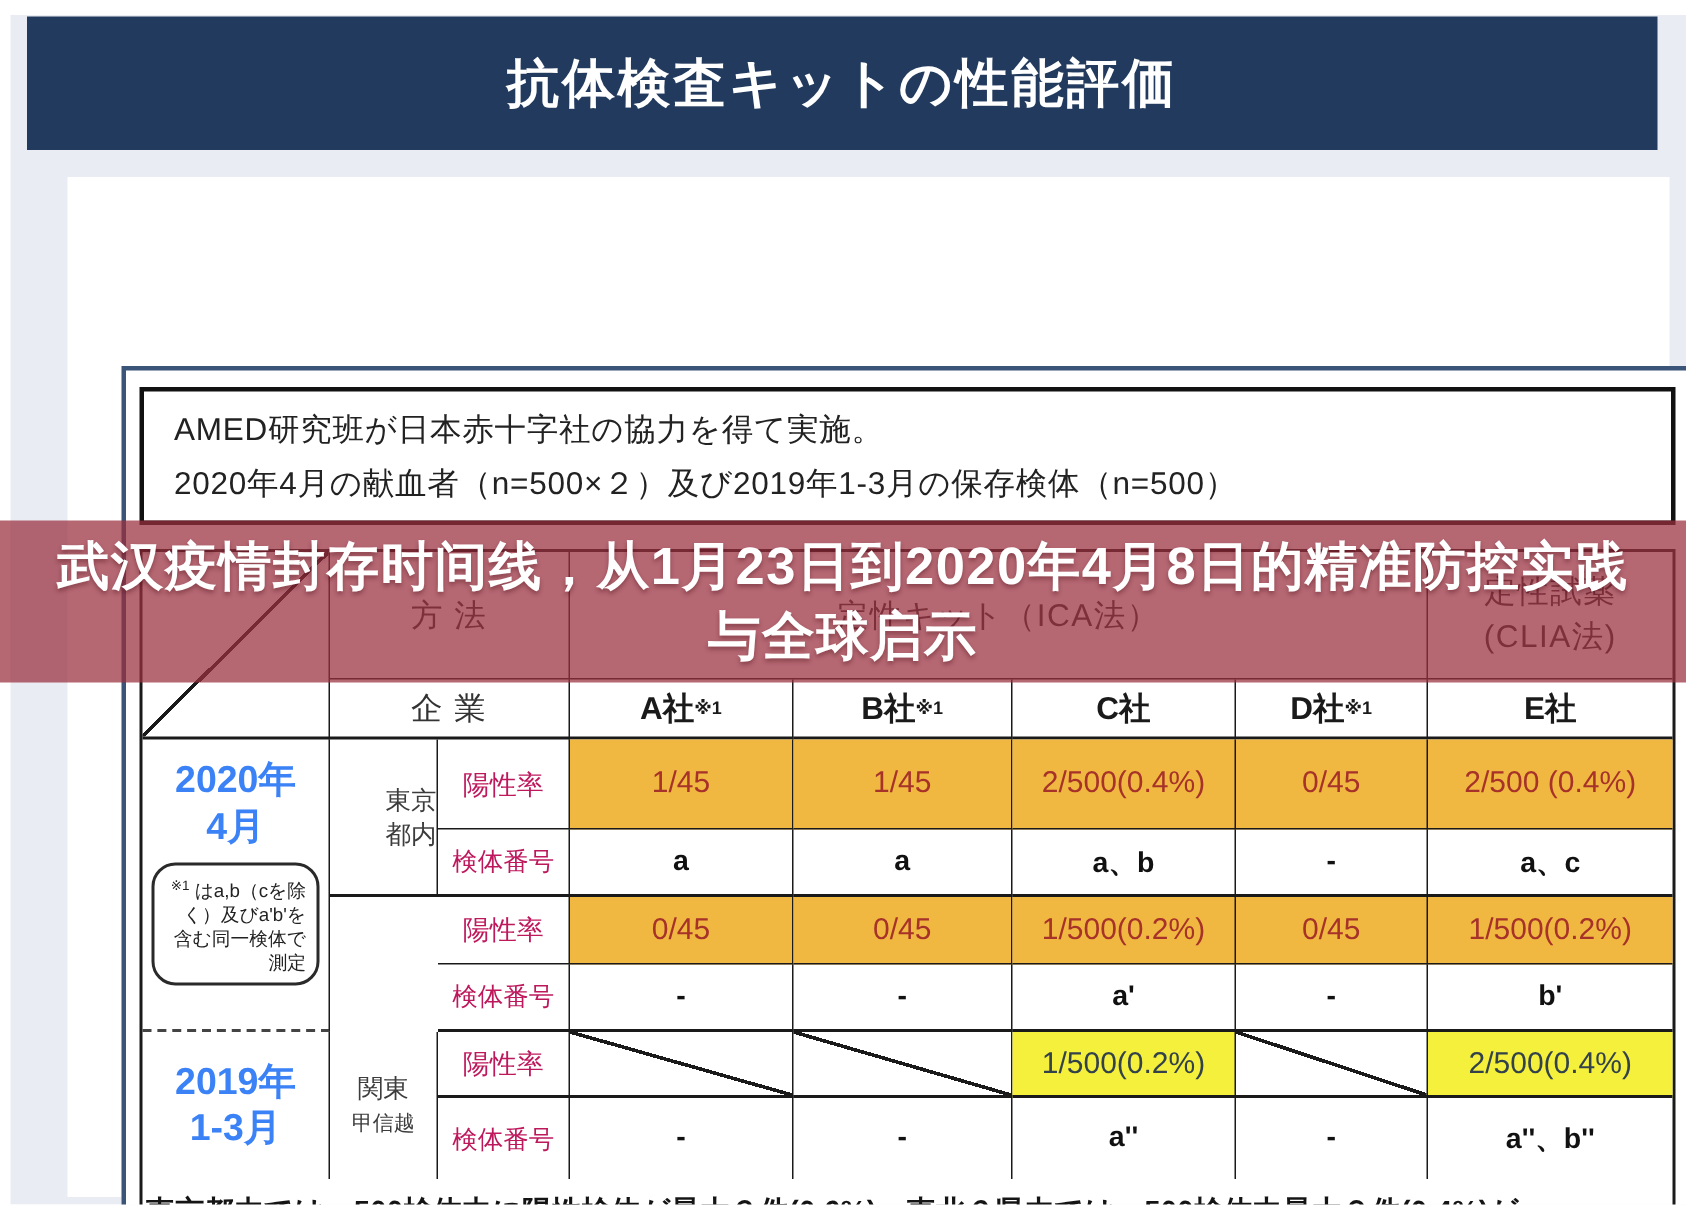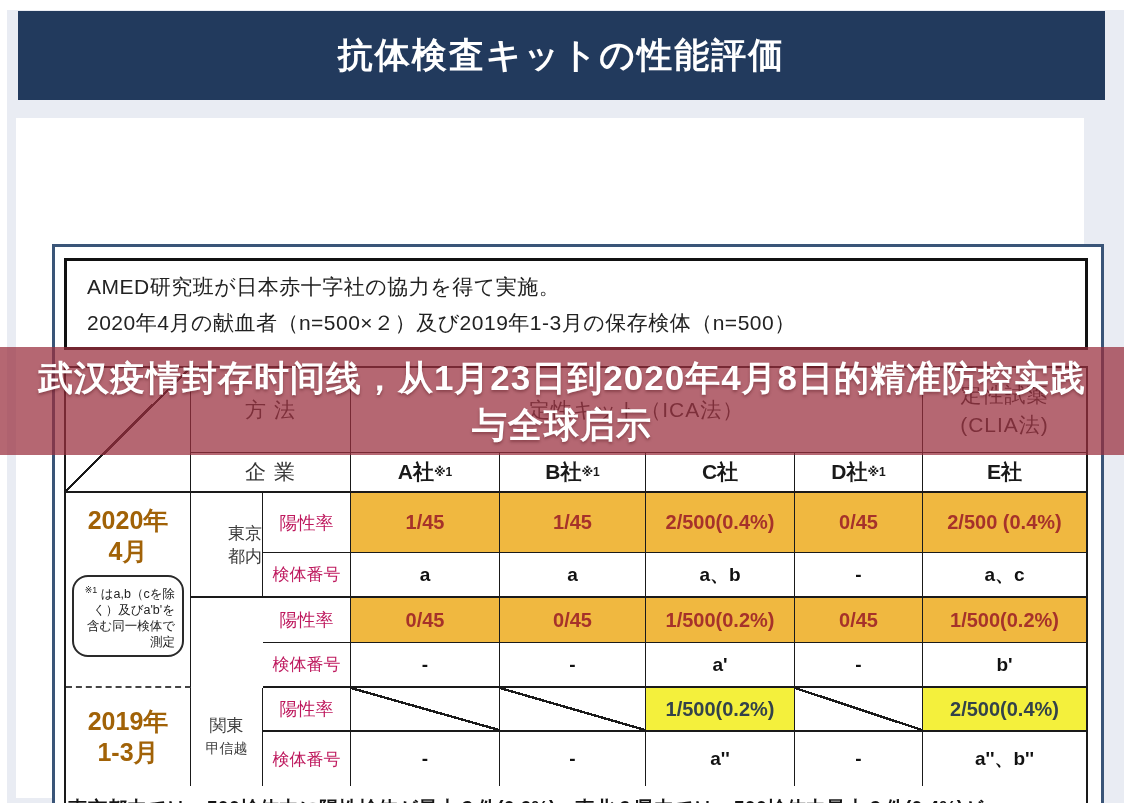--- a/index.html
+++ b/index.html
@@ -10,21 +10,21 @@
     color:#1a1a1a;
   }
   .bg-gray{position:absolute;left:7px;top:10px;width:1117px;height:793px;background:#e9ecf3;}
   
   .titlebar{
     position:absolute;left:18px;top:11px;width:1087px;height:89px;
     background:#223a5d;display:flex;align-items:center;justify-content:center;
   }
   .titlebar .t{color:#fff;font-size:35px;font-weight:bold;letter-spacing:2px;text-align:right;}
   
-  .card{position:absolute;left:16px;top:118px;width:1068px;height:680px;background:#fff;}
+  .card{position:absolute;left:45px;top:118px;width:1068px;height:680px;background:#fff;}
   .frame{position:absolute;left:36px;top:126px;width:1052px;height:664px;border:3px solid #3a5578;background:#fff;box-sizing:border-box;}
   
   .subtitle-box{
     position:absolute;left:9px;top:11px;width:1024px;height:92px;box-sizing:border-box;
     border:3px solid #111;padding:8px 20px 0 20px;
   }
   .subtitle-box .ln{font-size:21px;line-height:36px;color:#222;letter-spacing:0.5px;}
   
   .ptable{
     position:absolute;left:9px;top:119px;width:1024px;height:468px;box-sizing:border-box;
@@ -42,27 +42,27 @@
   .last-row{border-bottom:none;}
   .sep-b{border-bottom-width:2px;}
   .dash-b{border-bottom:2px dashed #444;}
   .hdr{font-size:21px;color:#333;letter-spacing:1px;}
   .corp{font-size:21px;font-weight:bold;color:#1a1a1a;}
   .corp sup{font-size:12px;font-weight:bold;}
   .two-line{flex-direction:column;line-height:22px;}
   .region{font-size:17px;color:#3c3c3c;line-height:23px;}
   .rowlab{font-size:18px;color:#be185d;}
   .period-cell{flex-direction:column;justify-content:flex-start;padding-top:12px;}
-  .period{font-size:25px;font-weight:bold;color:#a16207;line-height:31px;}
+  .period{font-size:25px;font-weight:bold;color:#3b82f6;line-height:31px;}
   .notebox{
     margin-top:8px;width:112px;box-sizing:border-box;border:2px solid #2a2a2a;border-radius:16px;
     padding:5px 7px;font-size:12.5px;line-height:16px;color:#222;text-align:right;
   }
   .notebox sup{font-size:9px;}
-  .val{font-weight:bold;font-size:20px;}
+  .val{font-weight:normal;font-size:20px;}
   .orange{background:#f0b840;color:#a6322a;}
   .yellow{background:#f4f03c;color:#33424a;}
   .samp{font-weight:bold;font-size:19px;color:#111;}
   .diag-tl{background:linear-gradient(to bottom right,transparent calc(50% - 1.2px),#1a1a1a calc(50% - 1.2px),#1a1a1a calc(50% + 1.2px),transparent calc(50% + 1.2px));}
   .diag-bl{background:linear-gradient(to top right,transparent calc(50% - 1.2px),#1a1a1a calc(50% - 1.2px),#1a1a1a calc(50% + 1.2px),transparent calc(50% + 1.2px));}
   
   .footer{position:absolute;left:13px;top:547px;width:1012px;font-weight:bold;font-size:19.5px;line-height:28px;color:#141414;letter-spacing:0.2px;}
   
   .banner{
     position:absolute;left:0;top:347px;width:1124px;height:108px;z-index:50;

